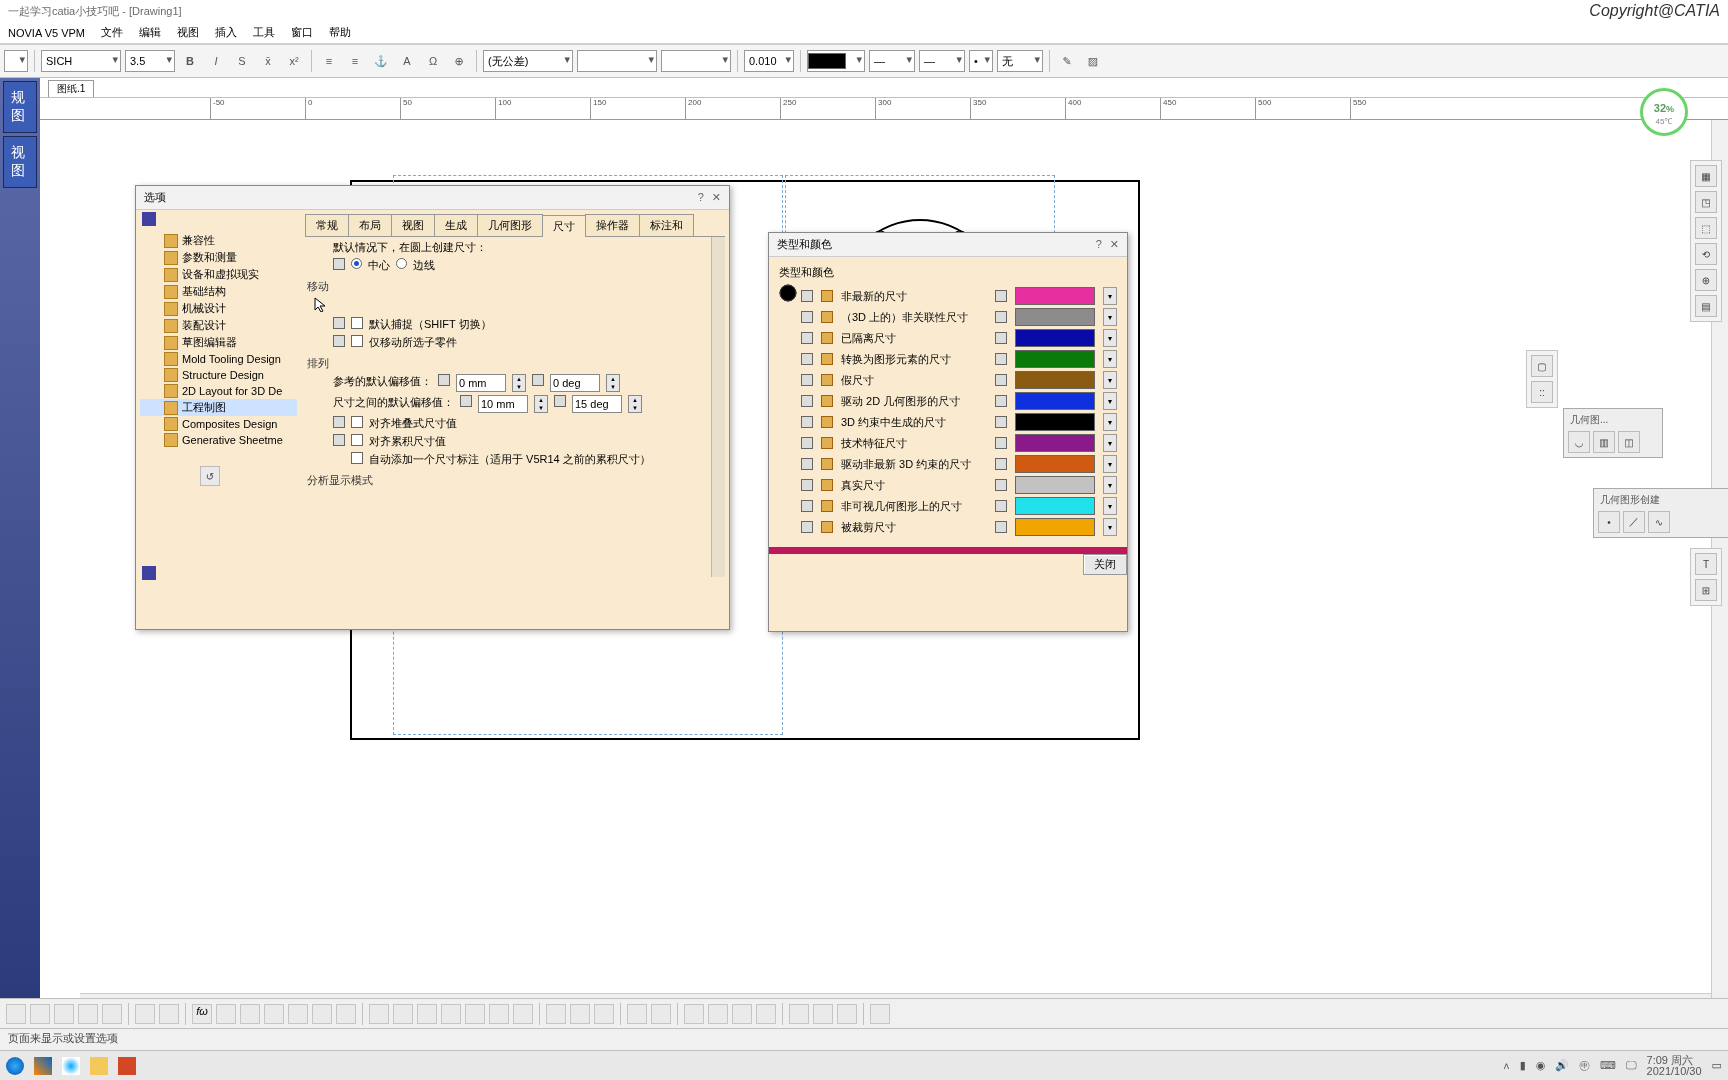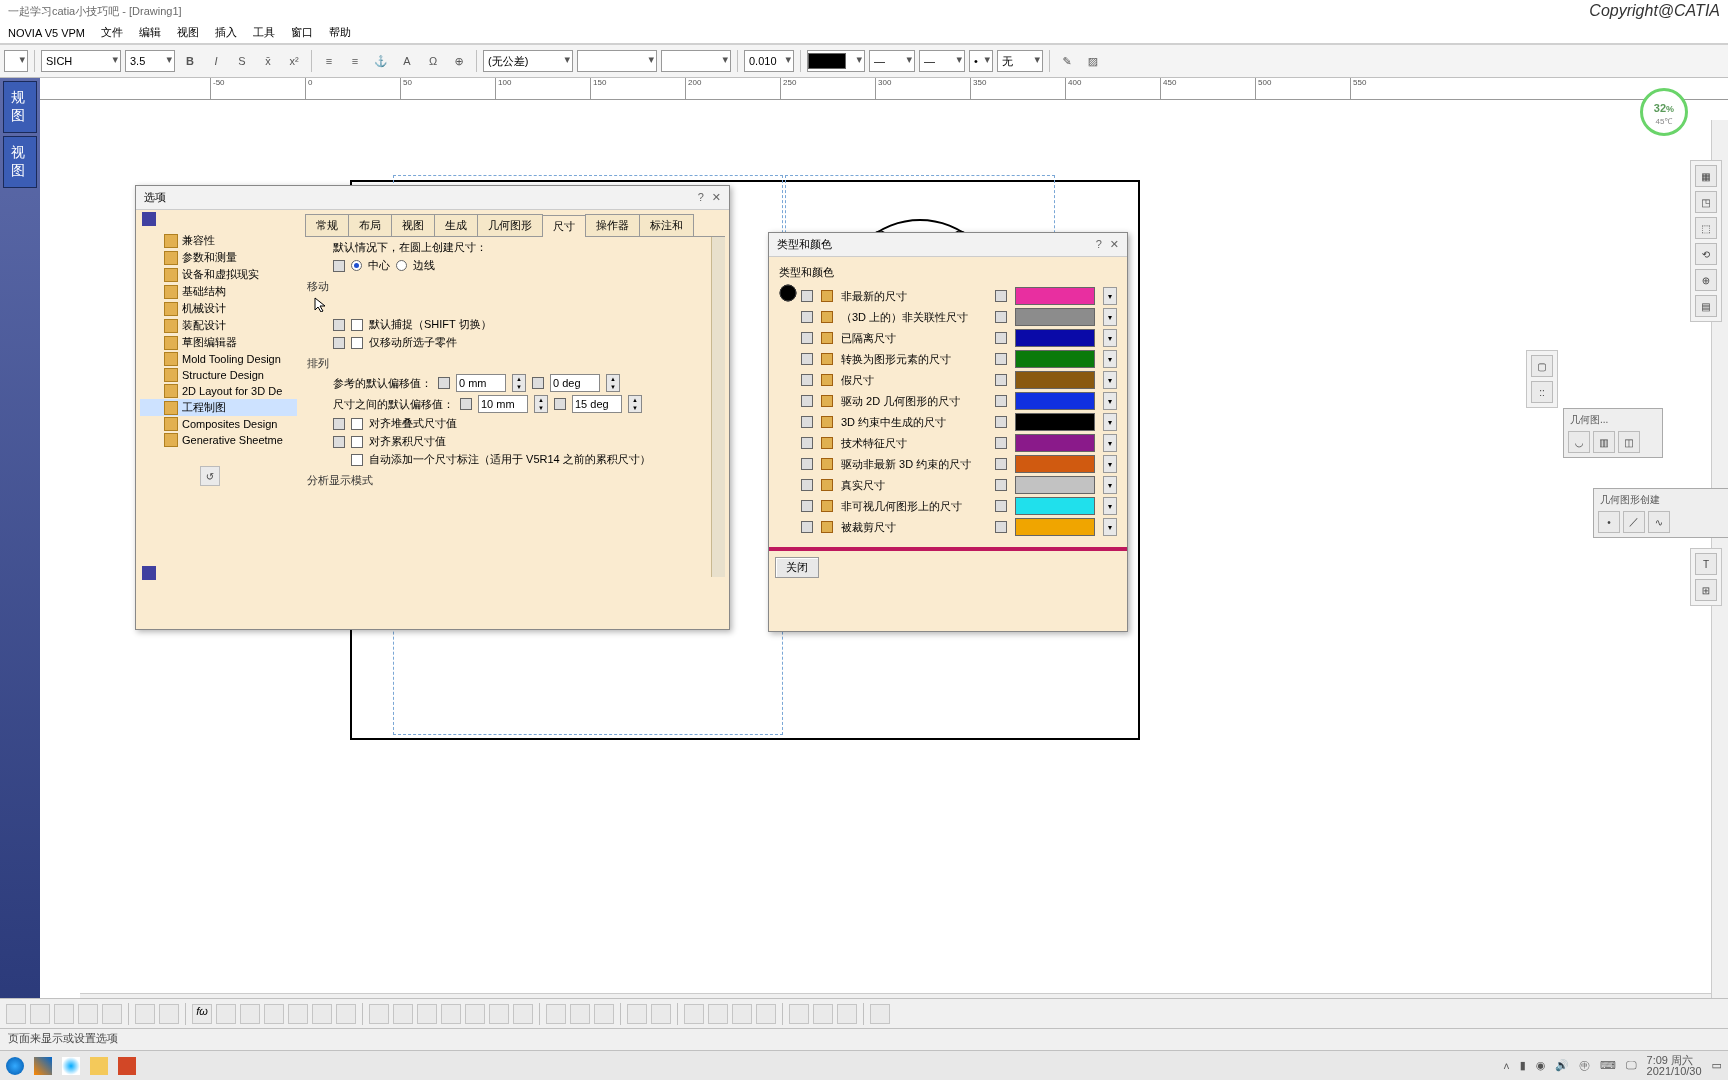--- a/index.html
+++ b/index.html
@@ -39,31 +39,31 @@
 .tree-dn{bottom:18px}
 .tree-list{margin:18px 0;position:relative}
 .tree-item{display:flex;align-items:center;gap:4px;padding:1px 0 1px 24px;white-space:nowrap;overflow:hidden}
 .tree-item.hl{background:#cde2ff}
 .tree-item .ti-icon{width:14px;height:14px;background:#e2b050;border:1px solid #b08020;flex-shrink:0}
 .opts-col{flex:1;padding:4px;position:relative}
 .tab-bar{display:flex;border-bottom:1px solid #999}
 .dtab{padding:3px 10px;border:1px solid #999;border-bottom:none;background:#f5e7c8;margin-right:-1px;font-size:11px}
 .dtab.active{background:#faebd0;position:relative;top:1px}
 .sec-label{margin:6px 0 2px 2px;color:#333}
-.row{display:flex;align-items:center;gap:6px;margin:3px 0 3px 28px}
+.row{display:flex;gap:6px;margin:3px 0 3px 28px}
 .cb{width:12px;height:12px;border:1px solid #666;background:#fff;display:inline-block}
 .radio{width:11px;height:11px;border:1px solid #666;border-radius:50%;background:#fff;display:inline-block;position:relative}
 .radio.on::after{content:"";position:absolute;inset:2px;background:#2050d0;border-radius:50%}
 .btn{background:#f3e4c3;border:1px solid #999;padding:2px 10px;box-shadow:1px 1px 0 #fff inset}
 .btn-d{background:#e8e8e8}
 .num-inp{border:1px solid #888;background:#fff;width:50px;height:18px;padding:0 2px;display:inline-flex;align-items:center}
 .spin{width:14px;height:18px;border:1px solid #888;background:#e8e8e8;display:inline-flex;flex-direction:column}
 .spin div{flex:1;font-size:6px;text-align:center;line-height:8px}
 .hi{background:#f5dfae;color:#7a3d00;text-decoration:underline}
-.dlg-foot{display:flex;justify-content:flex-start;gap:6px;padding:6px;border-top:4px solid #be185d}
+.dlg-foot{display:flex;justify-content:flex-end;gap:6px;border-top:7px solid #be185d}
 .dlg-foot .dot{width:10px;height:10px;border-radius:50%;display:inline-block;margin-right:3px}
 .color-row{display:flex;align-items:center;gap:8px;margin:3px 0}
 .color-lbl{flex:1;display:flex;align-items:center;gap:6px}
 .color-box{width:80px;height:18px;border:1px solid #666}
 .color-dd{width:14px;height:18px;border:1px solid #999;background:#e8e8e8;display:flex;align-items:center;justify-content:center;font-size:8px}
 .sq{width:12px;height:12px;background:#e0b050;border:1px solid #a06010}
 .battery-wid{position:absolute;right:40px;top:88px;width:48px;height:48px;border:3px solid #6ad46a;border-radius:50%;display:flex;flex-direction:column;align-items:center;justify-content:center;background:#fff}
 .panel-geo{position:absolute;background:#eee;border:1px solid #aaa;padding:2px}
 .panel-geo .ph{font-size:10px;color:#555;padding:2px 4px}
 .panel-geo .pb{display:flex;gap:3px;padding:2px}
@@ -135,20 +135,23 @@
   <span class="tb-btn">✎</span>
   <span class="tb-btn">▨</span>
 </div>
 
 <div class="main">
   <div class="left-strip">
     <span class="left-panel-lbl">规图</span>
     <span class="left-panel-lbl">视图</span>
   </div>
   <div class="canvas-area">
+    <div class="tab-row">
+      <div class="tab active">图纸.1</div>
+    </div>
     <div class="ruler-h">
       <span class="ruler-tick" style="left:170px">-50</span>
       <span class="ruler-tick" style="left:265px">0</span>
       <span class="ruler-tick" style="left:360px">50</span>
       <span class="ruler-tick" style="left:455px">100</span>
       <span class="ruler-tick" style="left:550px">150</span>
       <span class="ruler-tick" style="left:645px">200</span>
       <span class="ruler-tick" style="left:740px">250</span>
       <span class="ruler-tick" style="left:835px">300</span>
       <span class="ruler-tick" style="left:930px">350</span>

